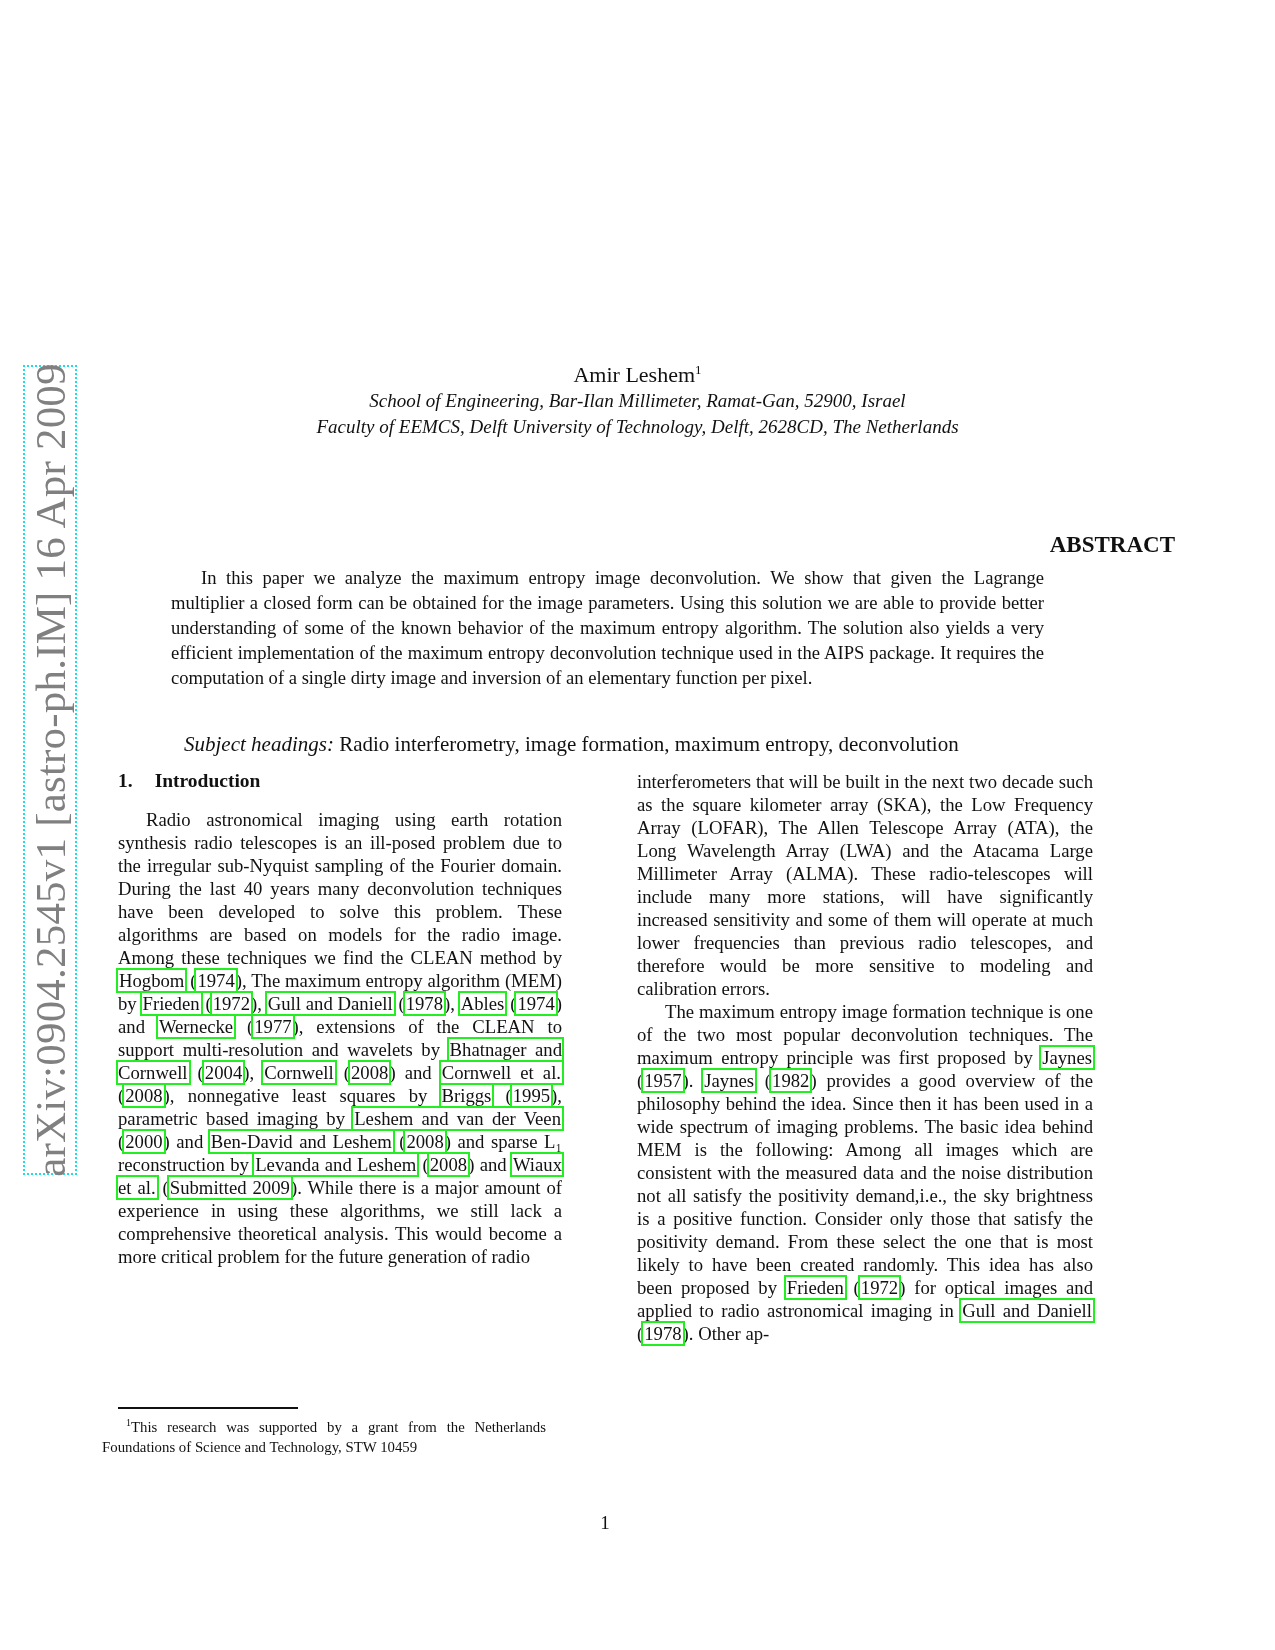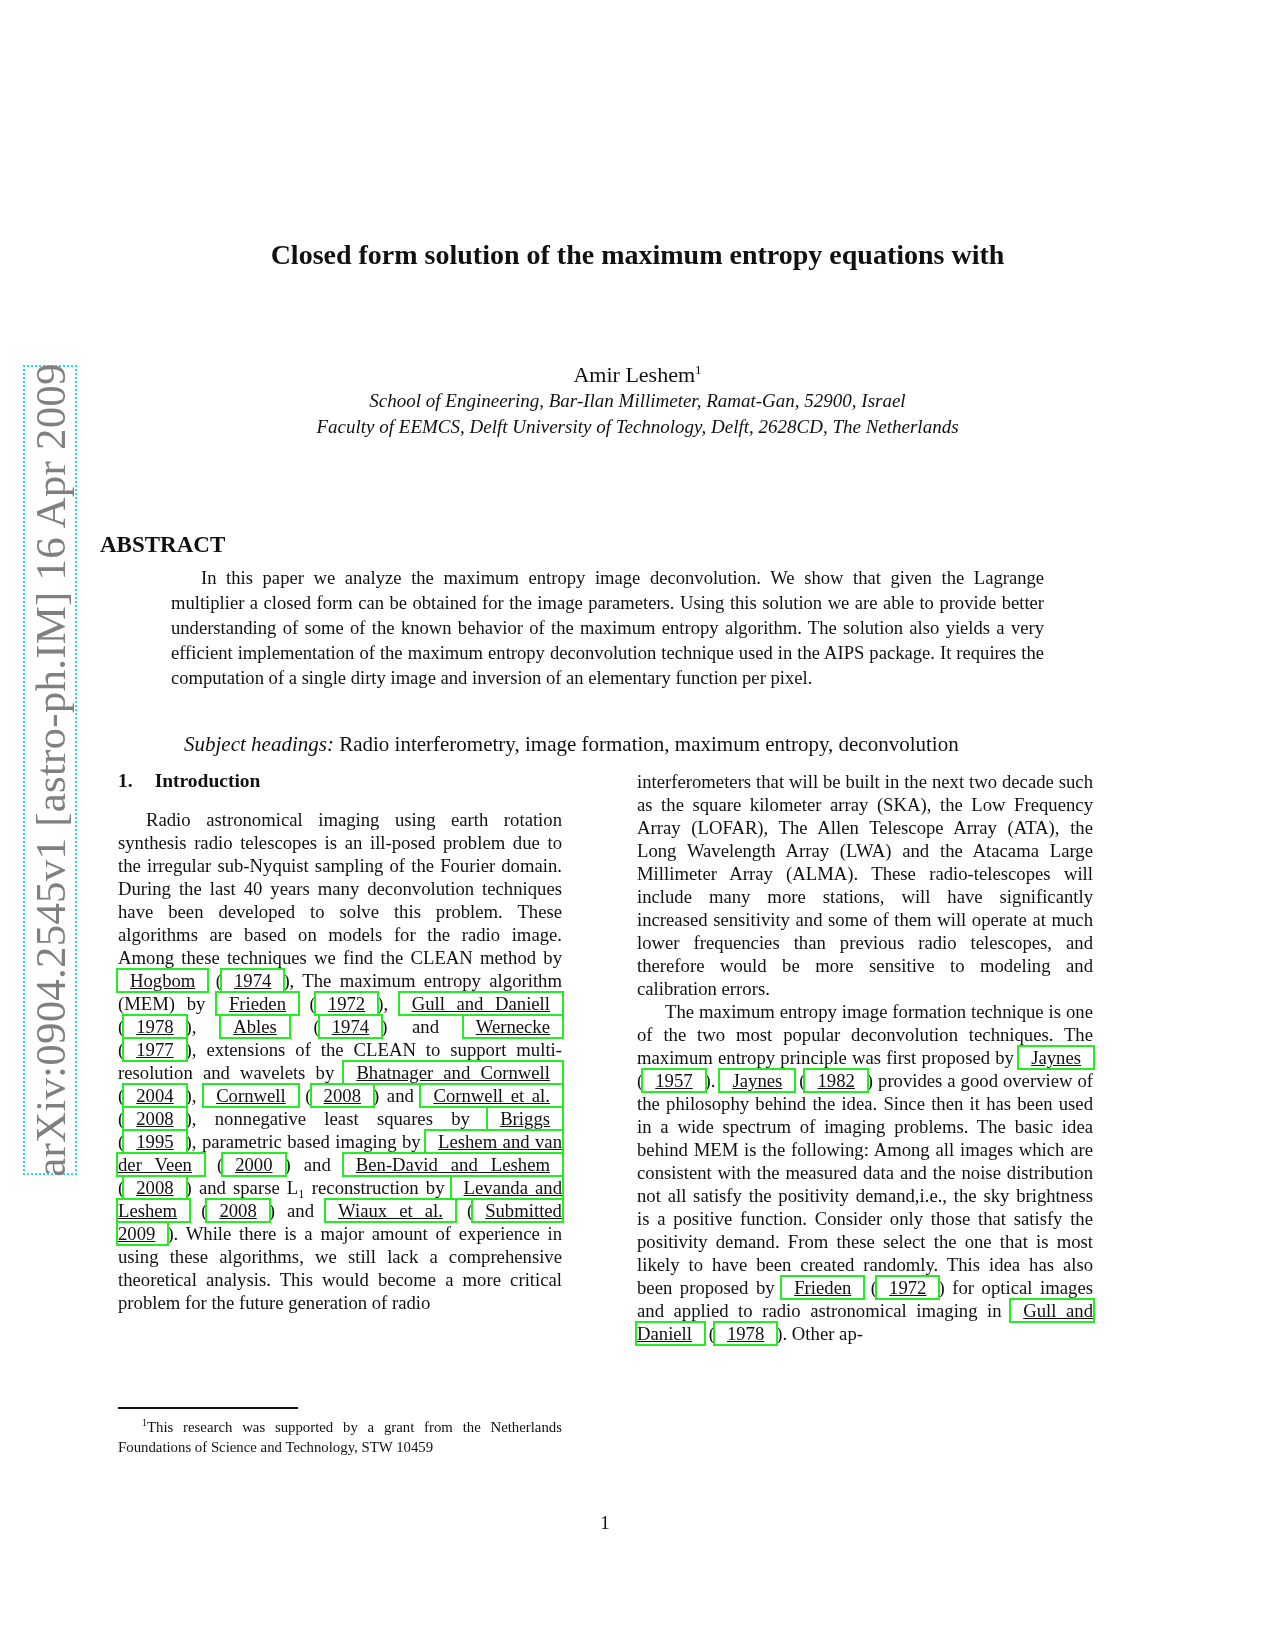--- a/index.html
+++ b/index.html
@@ -9,48 +9,47 @@
   .sidebar { left:23px; top:365px; width:54px; height:810px;
              border:2px dashed #19e0e8; border-style:dotted; box-sizing:border-box; }
   .sidebar-text { position:absolute; left:50%; top:50%;
                   transform:translate(-50%,-50%) rotate(-90deg);
                   white-space:nowrap; font-size:43px; color:#808080; letter-spacing:0.2px; }
   .title { left:100px; width:1075px; top:236px; text-align:center;
            font-weight:bold; font-size:28px; line-height:37px; }
   .author { left:100px; width:1075px; top:362px; text-align:center; font-size:22px; }
   .author sup { font-size:13px; }
   .affil { left:100px; width:1075px; text-align:center; font-style:italic; font-size:19px; }
-  .abstract-h { left:100px; width:1075px; top:532px; text-align:left; font-weight:bold; font-size:23px; }
+  .abstract-h { left:100px; width:1075px; top:532px; text-align:right; font-weight:bold; font-size:23px; }
   .abstract-p { left:171px; width:873px; top:565px; font-size:18.6px; line-height:25px; text-align:justify; text-indent:30px; }
   .subject { left:171px; width:900px; top:732px; font-size:21px;margin-left:13px; }
   .subject i { font-style:italic; }
   .col { font-size:18.7px; line-height:23px; text-align:justify; hyphens:manual; }
   .col-left { left:118px; width:444px; top:808px; }
   .col-right { left:637px; width:456px; top:770px; }
   .sec-h { left:118px; top:770px; font-weight:bold; font-size:19.5px; }
   .sec-h .num { margin-right:22px; }
   .indent { text-indent:28px; }
-  .cite { outline:2px solid #22ee22; outline-offset:0px; padding:0 12px;text-decoration:underline; }
+  .cite { outline:2px solid #22ee22; outline-offset:0px; padding:0 1px; }
   .para { margin:0; }
   .para + .para { }
   .fn-rule { left:118px; top:1407px; width:180px; height:2px; background:#111; }
-  .footnote { left:118px; width:444px; top:1413px; font-size:14.8px; line-height:20px; text-align:justify; }
+  .footnote { left:102px; width:444px; top:1413px; font-size:14.8px; line-height:20px; text-align:justify; }
   .footnote .fn-first { text-indent:24px; }
   .footnote sup { font-size:10px; }
   .pagenum { left:590px; width:30px; top:1512px; text-align:center; font-size:19px; }
 </style>
 </head>
 <body>
 
 <div class="abs sidebar">
   <div class="sidebar-text">arXiv:0904.2545v1  [astro-ph.IM]  16 Apr 2009</div>
 </div>
 
 <div class="abs title">
-  <div>Closed form solution of the maximum entropy equations with</div>
 </div>
 
 <div class="abs author">
   <span>Amir Leshem</span><sup>1</sup>
 </div>
 <div class="abs affil" style="top:390px;">School of Engineering, Bar-Ilan Millimeter, Ramat-Gan, 52900, Israel</div>
 <div class="abs affil" style="top:416px;">Faculty of EEMCS, Delft University of Technology, Delft, 2628CD, The Netherlands</div>
 
 <div class="abs abstract-h">ABSTRACT</div>
 <p class="abs abstract-p" style="margin:0;">In this paper we analyze the maximum entropy image deconvolution. We show that given the Lagrange multiplier a closed form can be obtained for the image parameters. Using this solution we are able to provide better understanding of some of the known behavior of the maximum entropy algorithm.  The solution also yields a very efficient implementation of the maximum entropy deconvolution technique used in the AIPS package.  It requires the computation of a single dirty image and inversion of an elementary function per pixel.</p>

